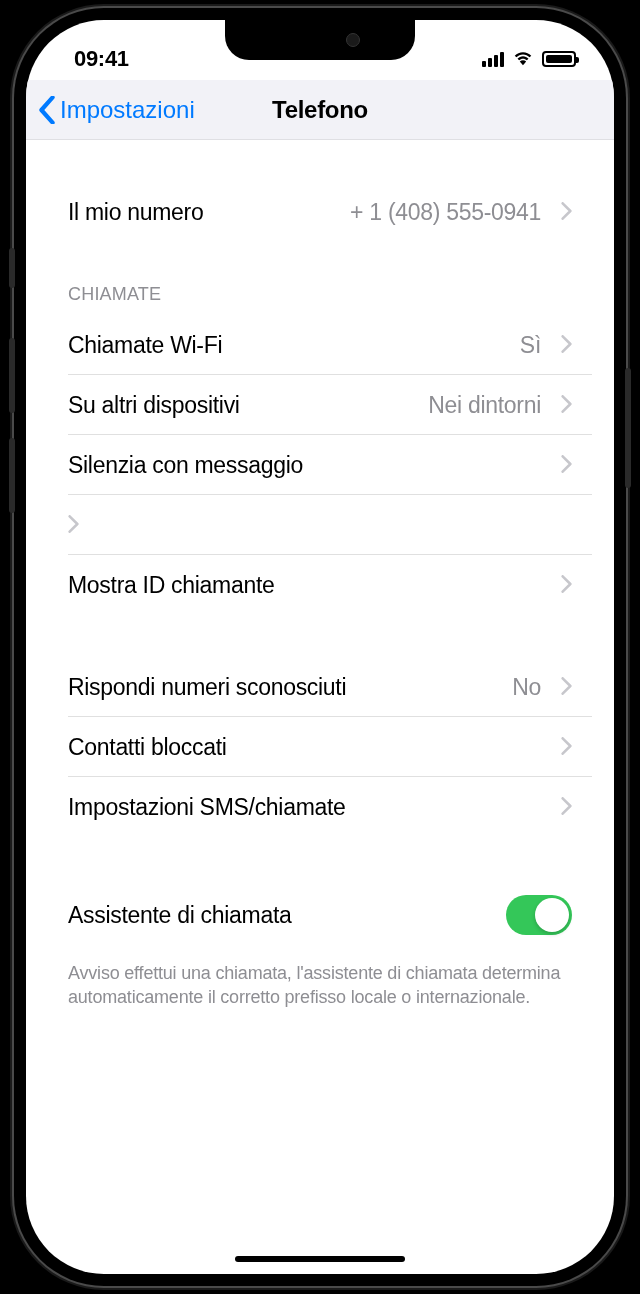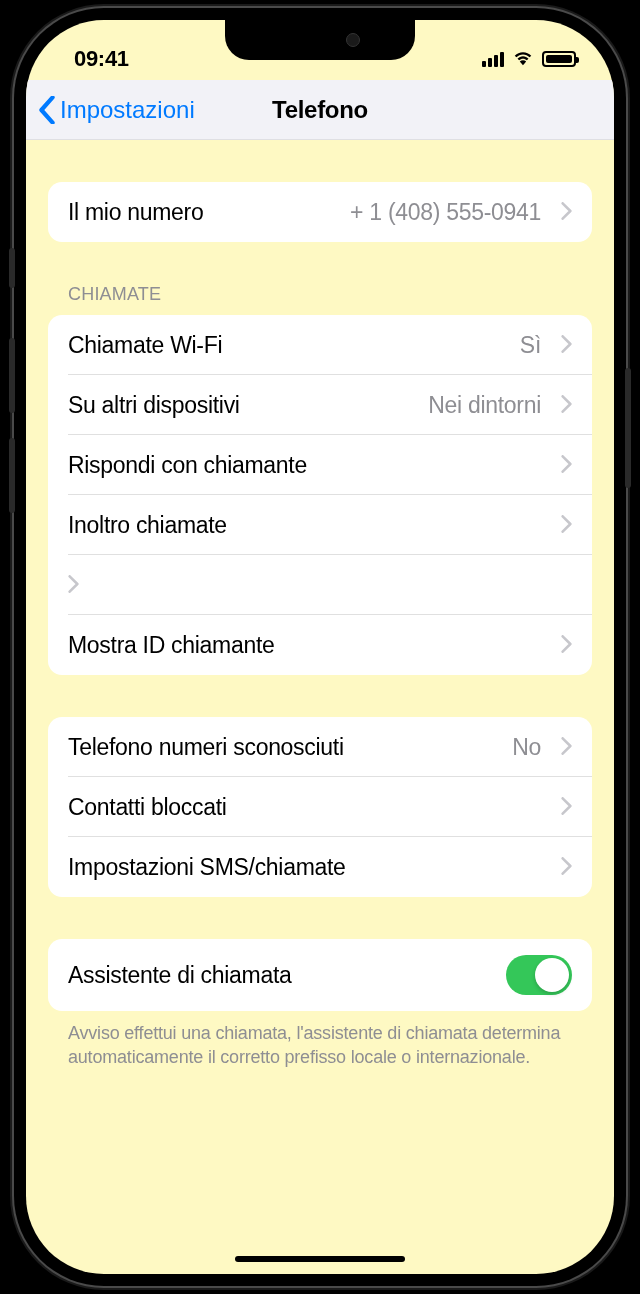--- a/index.html
+++ b/index.html
@@ -31,21 +31,21 @@
       background: #2a2a2a;
       border-radius: 3px;
     }
     .side-button.left1 { left: -5px; top: 240px; width: 6px; height: 40px; }
     .side-button.left2 { left: -5px; top: 330px; width: 6px; height: 75px; }
     .side-button.left3 { left: -5px; top: 430px; width: 6px; height: 75px; }
     .side-button.right { right: -5px; top: 360px; width: 6px; height: 120px; }
     .screen {
       width: 100%;
       height: 100%;
-      background: #fef9c3;
+      background: #ffffff;
       border-radius: 78px;
       overflow: hidden;
       position: relative;
     }
     .notch {
       position: absolute;
       top: 0;
       left: 50%;
       transform: translateX(-50%);
       width: 190px;
@@ -319,29 +319,21 @@
           <div class="row">
             <span class="row-label">Su altri dispositivi</span>
             <div class="row-right">
               <span class="row-value">Nei dintorni</span>
               <span class="chevron"><svg viewBox="0 0 8 14">
                     <path d="M1 1 L7 7 L1 13" stroke="#c7c7cc" stroke-width="2" fill="none" stroke-linecap="round" stroke-linejoin="round"></path>
                   </svg></span>
             </div>
           </div>
           <div class="row">
-            <span class="row-label">Rispondi con chiamante</span>
-            <div class="row-right">
-              <span class="chevron"><svg viewBox="0 0 8 14">
-                    <path d="M1 1 L7 7 L1 13" stroke="#c7c7cc" stroke-width="2" fill="none" stroke-linecap="round" stroke-linejoin="round"></path>
-                  </svg></span>
-            </div>
-          </div>
-          <div class="row">
-            <span class="row-label">Inoltro chiamate</span>
+            <span class="row-label">Silenzia con messaggio</span>
             <div class="row-right">
               <span class="chevron"><svg viewBox="0 0 8 14">
                     <path d="M1 1 L7 7 L1 13" stroke="#c7c7cc" stroke-width="2" fill="none" stroke-linecap="round" stroke-linejoin="round"></path>
                   </svg></span>
             </div>
           </div>
           <div class="row">
             <div class="row-right">
               <span class="chevron"><svg viewBox="0 0 8 14">
                     <path d="M1 1 L7 7 L1 13" stroke="#c7c7cc" stroke-width="2" fill="none" stroke-linecap="round" stroke-linejoin="round"></path>
@@ -355,21 +347,21 @@
                     <path d="M1 1 L7 7 L1 13" stroke="#c7c7cc" stroke-width="2" fill="none" stroke-linecap="round" stroke-linejoin="round"></path>
                   </svg></span>
             </div>
           </div>
         </div>
       </div>
 
       <div class="section">
         <div class="section-list">
           <div class="row">
-            <span class="row-label">Telefono numeri sconosciuti</span>
+            <span class="row-label">Rispondi numeri sconosciuti</span>
             <div class="row-right">
               <span class="row-value">No</span>
               <span class="chevron"><svg viewBox="0 0 8 14">
                     <path d="M1 1 L7 7 L1 13" stroke="#c7c7cc" stroke-width="2" fill="none" stroke-linecap="round" stroke-linejoin="round"></path>
                   </svg></span>
             </div>
           </div>
           <div class="row">
             <span class="row-label">Contatti bloccati</span>
             <div class="row-right">

